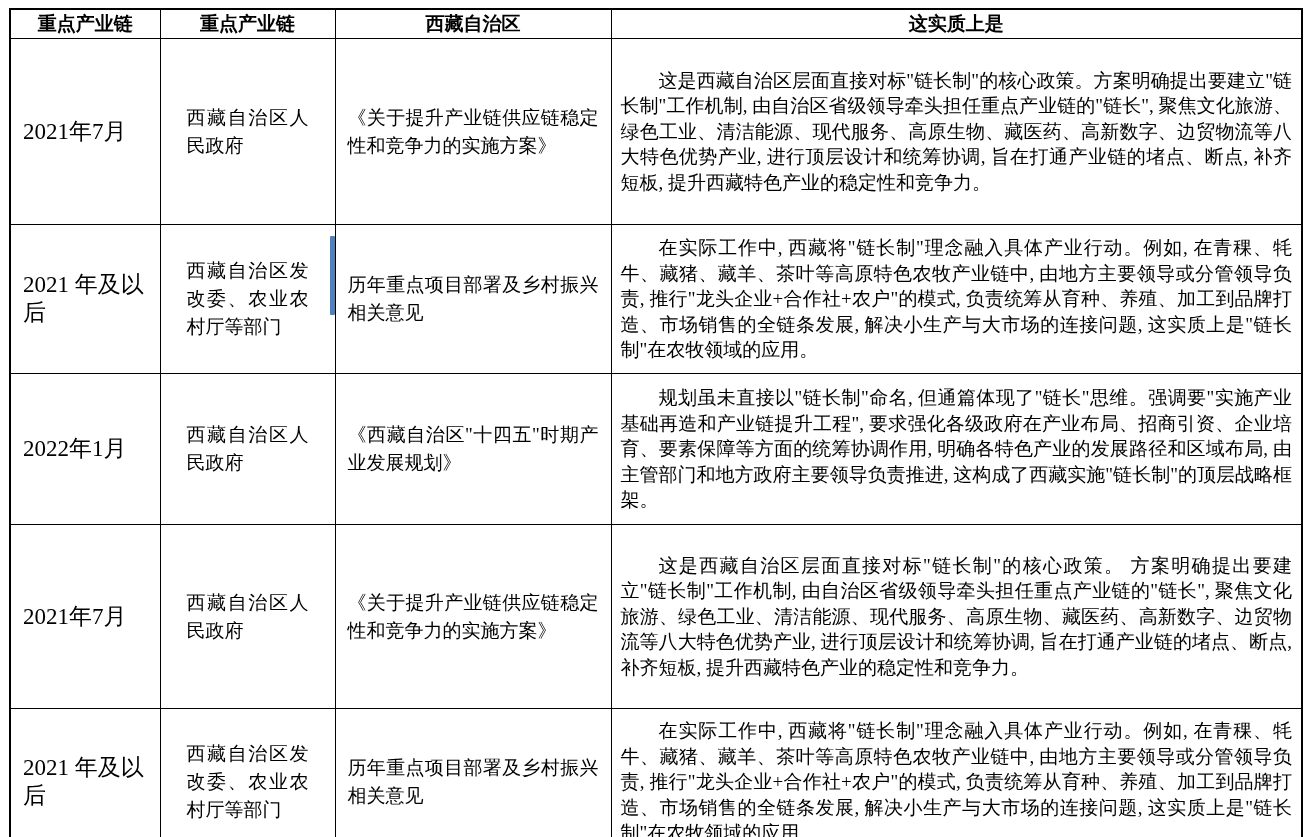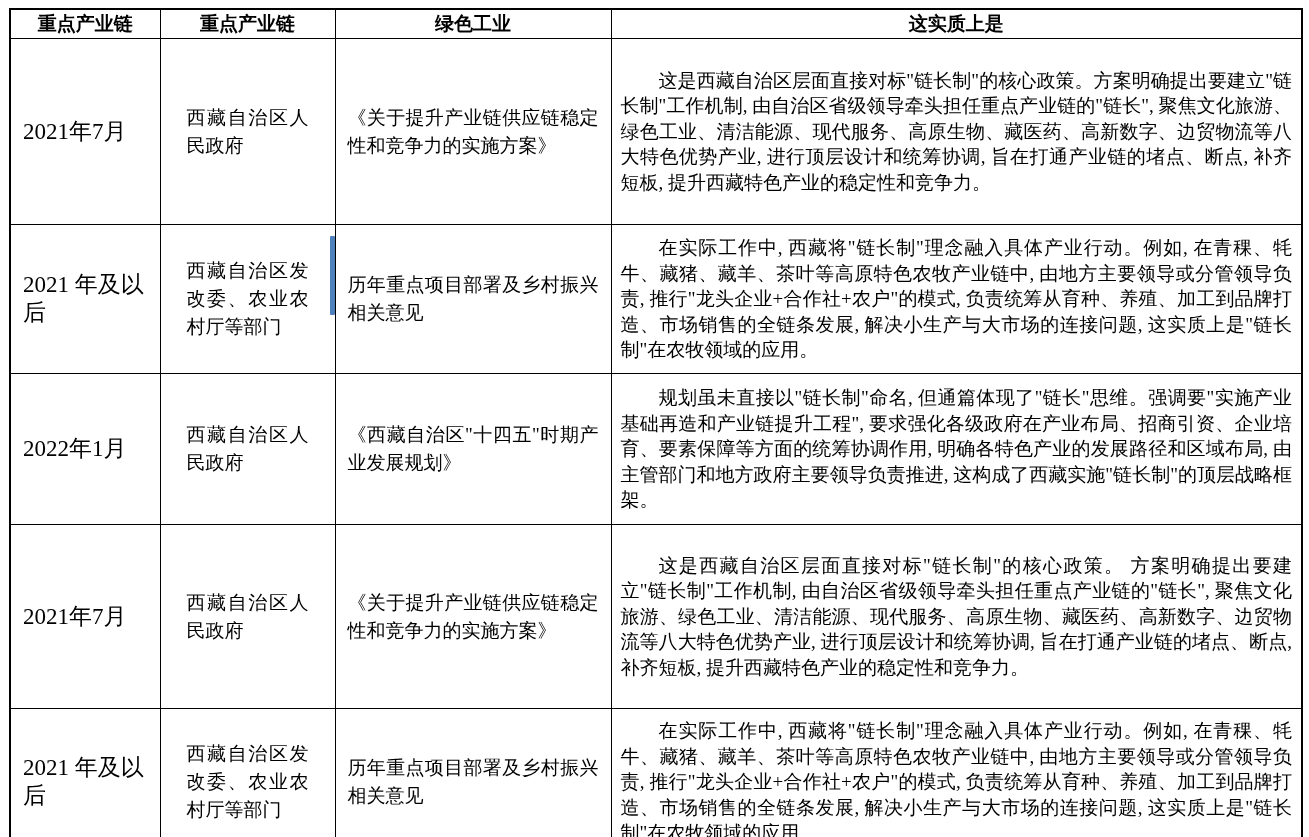--- a/index.html
+++ b/index.html
@@ -98,21 +98,21 @@
     <colgroup>
       <col style="width:150px">
       <col style="width:175px">
       <col style="width:276px">
       <col style="width:691px">
     </colgroup>
     <thead>
       <tr>
         <th>重点产业链</th>
         <th>重点产业链</th>
-        <th>绿色工业</th>
+        <th>西藏自治区</th>
         <th>这实质上是</th>
       </tr>
     </thead>
     <tbody>
       <tr class="row-1">
         <td class="c-date">2021年7月</td>
         <td class="c-auth">西藏自治区人民政府</td>
         <td class="c-goal">《关于提升产业链供应链稳定性和竞争力的实施方案》</td>
         <td class="c-desc">这是西藏自治区层面直接对标"链长制"的核心政策。方案明确提出要建立"链长制"工作机制, 由自治区省级领导牵头担任重点产业链的"链长", 聚焦文化旅游、绿色工业、清洁能源、现代服务、高原生物、藏医药、高新数字、边贸物流等八大特色优势产业, 进行顶层设计和统筹协调, 旨在打通产业链的堵点、断点, 补齐短板, 提升西藏特色产业的稳定性和竞争力。</td>
       </tr>

